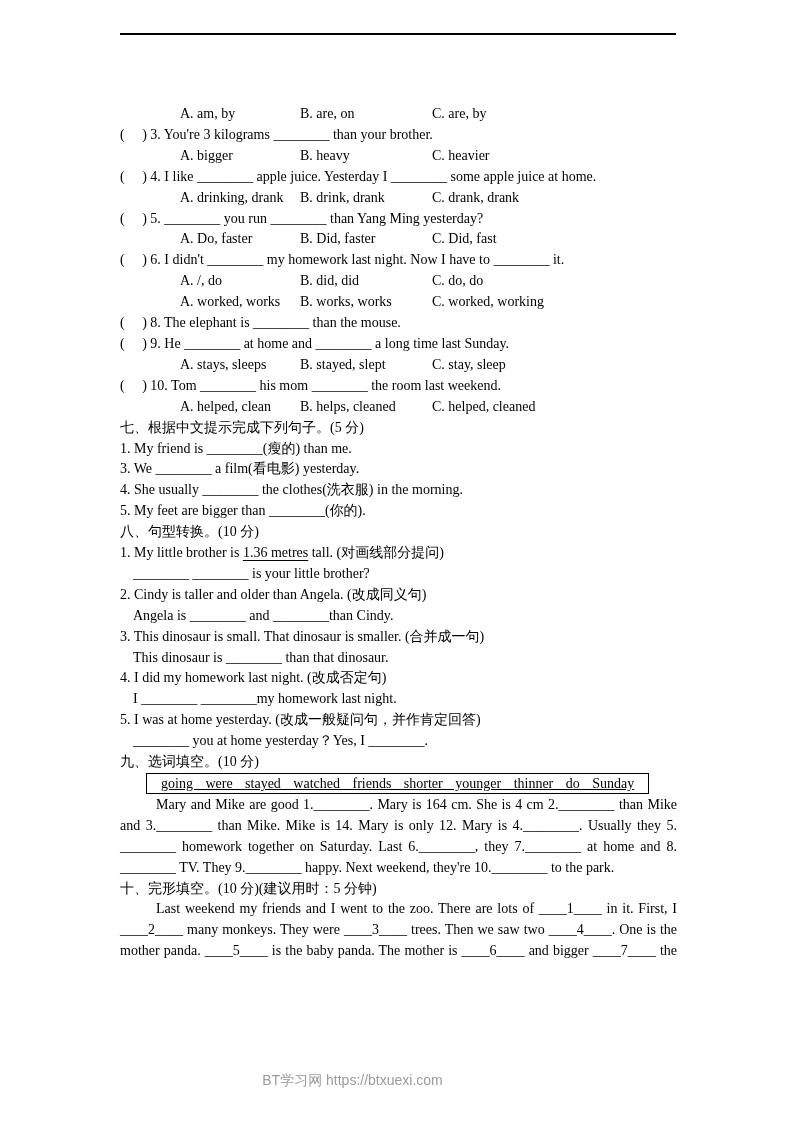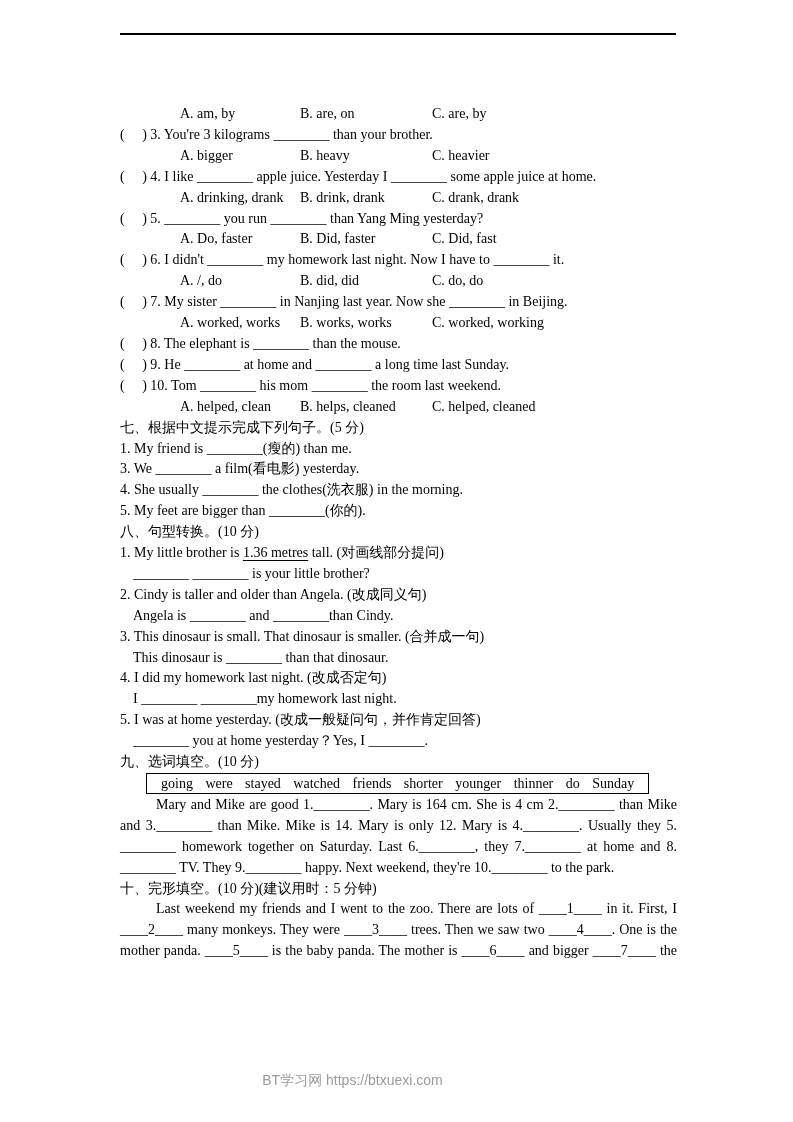--- a/index.html
+++ b/index.html
@@ -11,21 +11,21 @@
   .pre{white-space:pre-wrap;}
   .options{padding-left:60px;}
   .opt-a{display:inline-block;width:120px;white-space:nowrap;}
   .opt-b{display:inline-block;width:132px;white-space:nowrap;}
   .opt-c{white-space:nowrap;}
   .indent{padding-left:13px;}
   .just{text-align:justify;text-align-last:justify;}
   .para-first{text-indent:36px;}
   .ul{text-decoration:underline;text-underline-offset:3px;}
   .wordbox-row{padding-left:26px;}
-  .wordbox{display:inline-block;border:1.3px solid #000;padding:0 14px;word-spacing:9px;line-height:19px;}
+  .wordbox{display:inline-block;border:1.3px solid #000;padding:0 14px;word-spacing:9px;line-height:19px;text-decoration:underline;}
   .footer{position:absolute;top:1072px;left:0;width:705px;text-align:center;
           color:#9b9b9b;font-size:14px;font-family:"Liberation Sans","DejaVu Sans",sans-serif;}
 </style>
 </head>
 <body>
 
 <div class="page">
   <div class="rule"></div>
 
   <div class="content">
@@ -47,28 +47,30 @@
     <div class="line pre">(     ) 5. ________ you run ________ than Yang Ming yesterday?</div>
     <div class="line options">
       <span class="opt-a">A. Do, faster</span><span class="opt-b">B. Did, faster</span><span class="opt-c">C. Did, fast</span>
     </div>
 
     <div class="line pre">(     ) 6. I didn't ________ my homework last night. Now I have to ________ it.</div>
     <div class="line options">
       <span class="opt-a">A. /, do</span><span class="opt-b">B. did, did</span><span class="opt-c">C. do, do</span>
     </div>
 
-    <div class="line pre">(     ) 7. My sister ________ in Nanjing last year. Now she ________ in Beijing.</div>
     <div class="line options">
       <span class="opt-a">A. worked, works</span><span class="opt-b">B. works, works</span><span class="opt-c">C. worked, working</span>
     </div>
 
     <div class="line pre">(     ) 8. The elephant is ________ than the mouse.</div>
 
     <div class="line pre">(     ) 9. He ________ at home and ________ a long time last Sunday.</div>
+    <div class="line options">
+      <span class="opt-a">A. stays, sleeps</span><span class="opt-b">B. stayed, slept</span><span class="opt-c">C. stay, sleep</span>
+    </div>
 
     <div class="line pre">(     ) 10. Tom ________ his mom ________ the room last weekend.</div>
     <div class="line options">
       <span class="opt-a">A. helped, clean</span><span class="opt-b">B. helps, cleaned</span><span class="opt-c">C. helped, cleaned</span>
     </div>
 
     <div class="line">七、根据中文提示完成下列句子。(5 分)</div>
     <div class="line">1. My friend is ________(瘦的) than me.</div>
     <div class="line">3. We ________ a film(看电影) yesterday.</div>
     <div class="line">4. She usually ________ the clothes(洗衣服) in the morning.</div>

